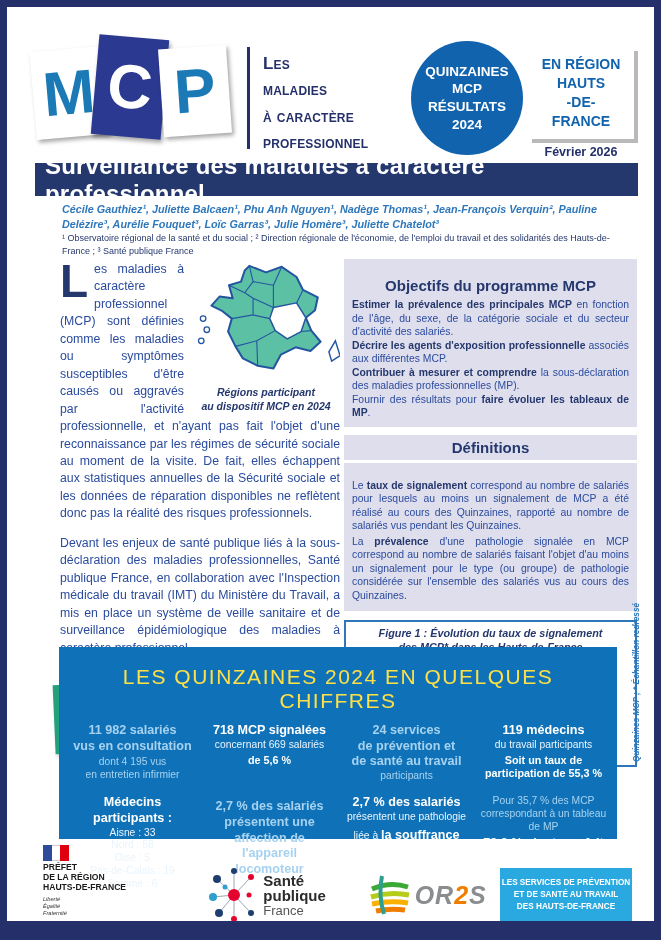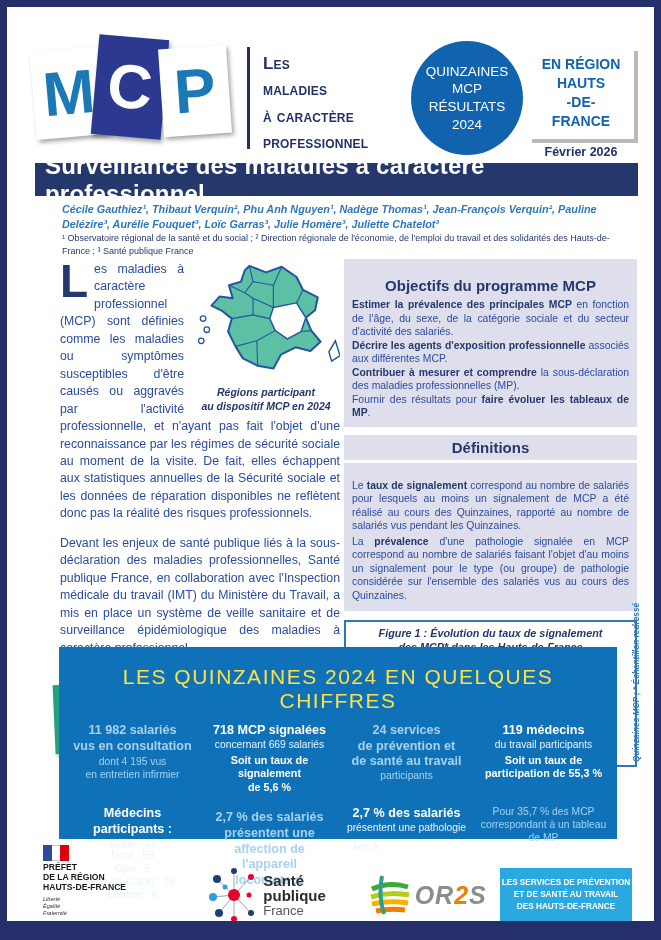--- a/index.html
+++ b/index.html
@@ -14,21 +14,21 @@
   .card-m{left:0;top:16px;width:72px;height:88px;background:#fff;transform:rotate(-5deg);z-index:1;}
   .card-c{left:62px;top:4px;width:70px;height:100px;background:#2b3990;transform:rotate(5deg);z-index:2;}
   .card-p{left:128px;top:14px;width:68px;height:88px;background:#fff;transform:rotate(-4deg);z-index:3;}
   .logo-letter{font-size:62px;font-weight:bold;line-height:1;}
   .lt-blue{color:#1b79b5;} .lt-white{color:#ffffff;}
   .hdr-divider{left:240px;top:40px;width:3px;height:102px;background:#25306b;}
   .hdr-sub{left:256px;top:44px;width:150px;color:#25306b;font-weight:bold;
            font-size:17px;line-height:1.55;font-variant:small-caps;letter-spacing:.2px;}
   .badge{left:404px;top:34px;width:112px;height:114px;border-radius:50%;background:#1063ac;
          display:flex;flex-direction:column;align-items:center;justify-content:center;
-         color:#fff;font-weight:normal;font-size:13.5px;line-height:1.3;text-align:center;}
+         color:#fff;font-weight:bold;font-size:13.5px;line-height:1.3;text-align:center;}
   .region-box{left:521px;top:40px;width:106px;height:92px;background:#fff;
               box-shadow:4px 4px 0 #b9b9b9;display:flex;flex-direction:column;align-items:center;
               justify-content:center;color:#1063ac;font-weight:bold;font-size:14px;line-height:1.35;text-align:center;}
   .hdr-date{left:521px;top:138px;width:106px;text-align:center;color:#25306b;font-weight:bold;font-size:12.5px;}
 
   
   .title-bar{left:28px;top:156px;width:603px;height:33px;background:#25386e;color:#fff;
              display:flex;align-items:center;padding-left:10px;box-sizing:border-box;
              font-weight:bold;font-size:24px;letter-spacing:.2px;}
   .authors{left:55px;top:195px;width:562px;color:#2e77bb;font-style:italic;font-weight:bold;
@@ -130,21 +130,21 @@
     <div>EN RÉGION</div>
     <div>HAUTS</div>
     <div>-DE-</div>
     <div>FRANCE</div>
   </div>
 
   <div class="abs hdr-date">Février 2026</div>
 
   <div class="abs title-bar">Surveillance des maladies à caractère professionnel</div>
 
-  <div class="abs authors">Cécile Gauthiez¹, Thibaut Verquin², Phu Anh Nguyen¹, Nadège Thomas¹, Jean-François Verquin², Pauline Delézire³, Aurélie Fouquet³, Loïc Garras³, Julie Homère³, Juliette Chatelot³</div>
+  <div class="abs authors">Cécile Gauthiez¹, Juliette Balcaen¹, Phu Anh Nguyen¹, Nadège Thomas¹, Jean-François Verquin², Pauline Delézire³, Aurélie Fouquet³, Loïc Garras³, Julie Homère³, Juliette Chatelot³</div>
   <div class="abs affil">¹ Observatoire régional de la santé et du social ; ² Direction régionale de l'économie, de l'emploi du travail et des solidarités des Hauts-de-France ; ³ Santé publique France</div>
 
   <div class="abs left-col">
     <div class="map-wrap">
       <svg width="148" height="118" viewBox="0 0 160 127">
         <path d="M62,5 L80,12 L97,6 L113,17 L120,31 L136,39 L133,53 L123,61 L129,75 L139,87 L128,97 L112,93 L96,101 L88,116 L71,113 L55,105 L47,92 L39,76 L43,62 L33,54 L21,48 L30,38 L44,40 L40,26 L53,22 L57,10 Z" fill="#5cc0a4" stroke="#2456a0" stroke-width="2.2" stroke-linejoin="round"></path>
         <path d="M88,50 L113,45 L123,61 L118,76 L103,84 L90,75 L84,62 Z" fill="#ffffff" stroke="#2456a0" stroke-width="1.6" stroke-linejoin="round"></path>
         <path d="M62,5 L66,22 L57,34 M66,22 L88,26 L97,6 M88,26 L88,50 M43,62 L66,58 L84,62 M66,58 L66,40 L57,34 L40,26 M66,40 L88,50 M47,92 L70,86 L90,75 M70,86 L71,113 M113,45 L120,31 M129,75 L118,76" fill="none" stroke="#2456a0" stroke-width="1.2" stroke-linejoin="round"></path>
         <path d="M148,98 l7,-12 l5,16 l-9,6 Z" fill="#ffffff" stroke="#2456a0" stroke-width="1.6"></path>
         <circle cx="12" cy="62" r="3" fill="#fff" stroke="#2456a0" stroke-width="1.4"></circle>
@@ -236,21 +236,20 @@
         <div class="l-b">vus en consultation</div>
         <div class="gap2"></div>
         <div class="l-s">dont 4 195 vus</div>
         <div class="l-s">en entretien infirmier</div>
       </div>
 
       <div class="cell">
         <div class="w-b">718 MCP signalées</div>
         <div class="w-s">concernant 669 salariés</div>
         <div class="gap2"></div>
-        <div class="w-bs">Soit un taux de signalement</div>
         <div class="w-bs">de 5,6 %</div>
       </div>
 
       <div class="cell">
         <div class="l-b">24 services</div>
         <div class="l-b">de prévention et</div>
         <div class="l-b">de santé au travail</div>
         <div class="l-s">participants</div>
       </div>
 

